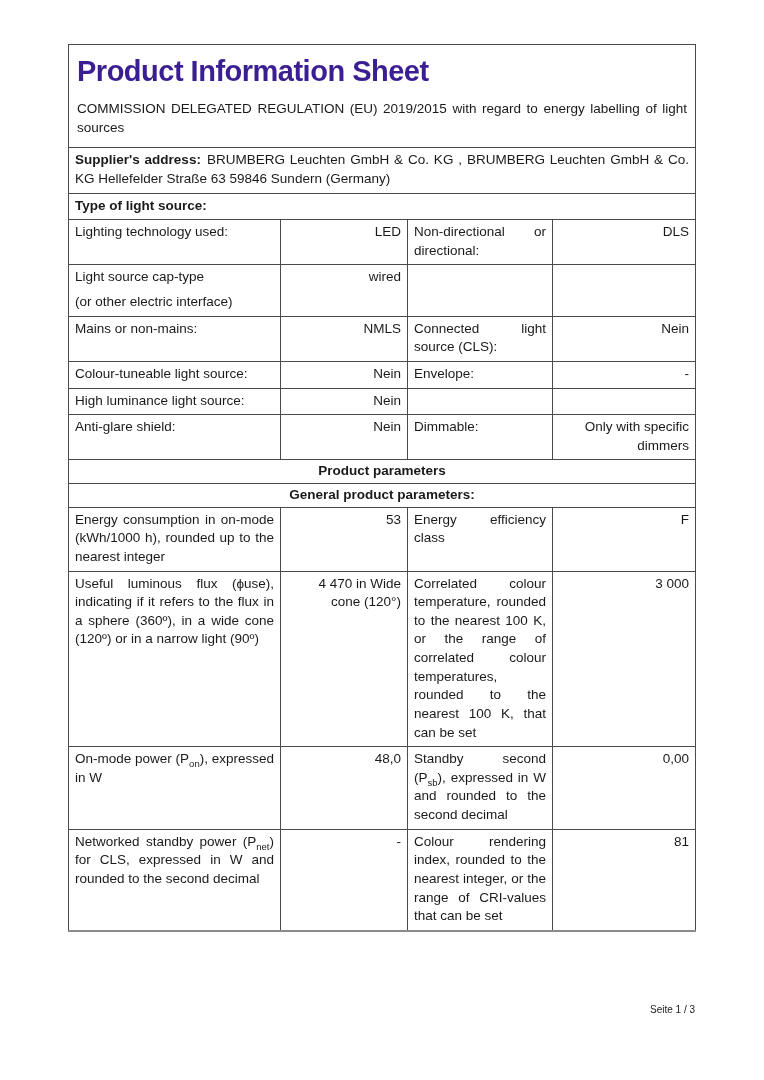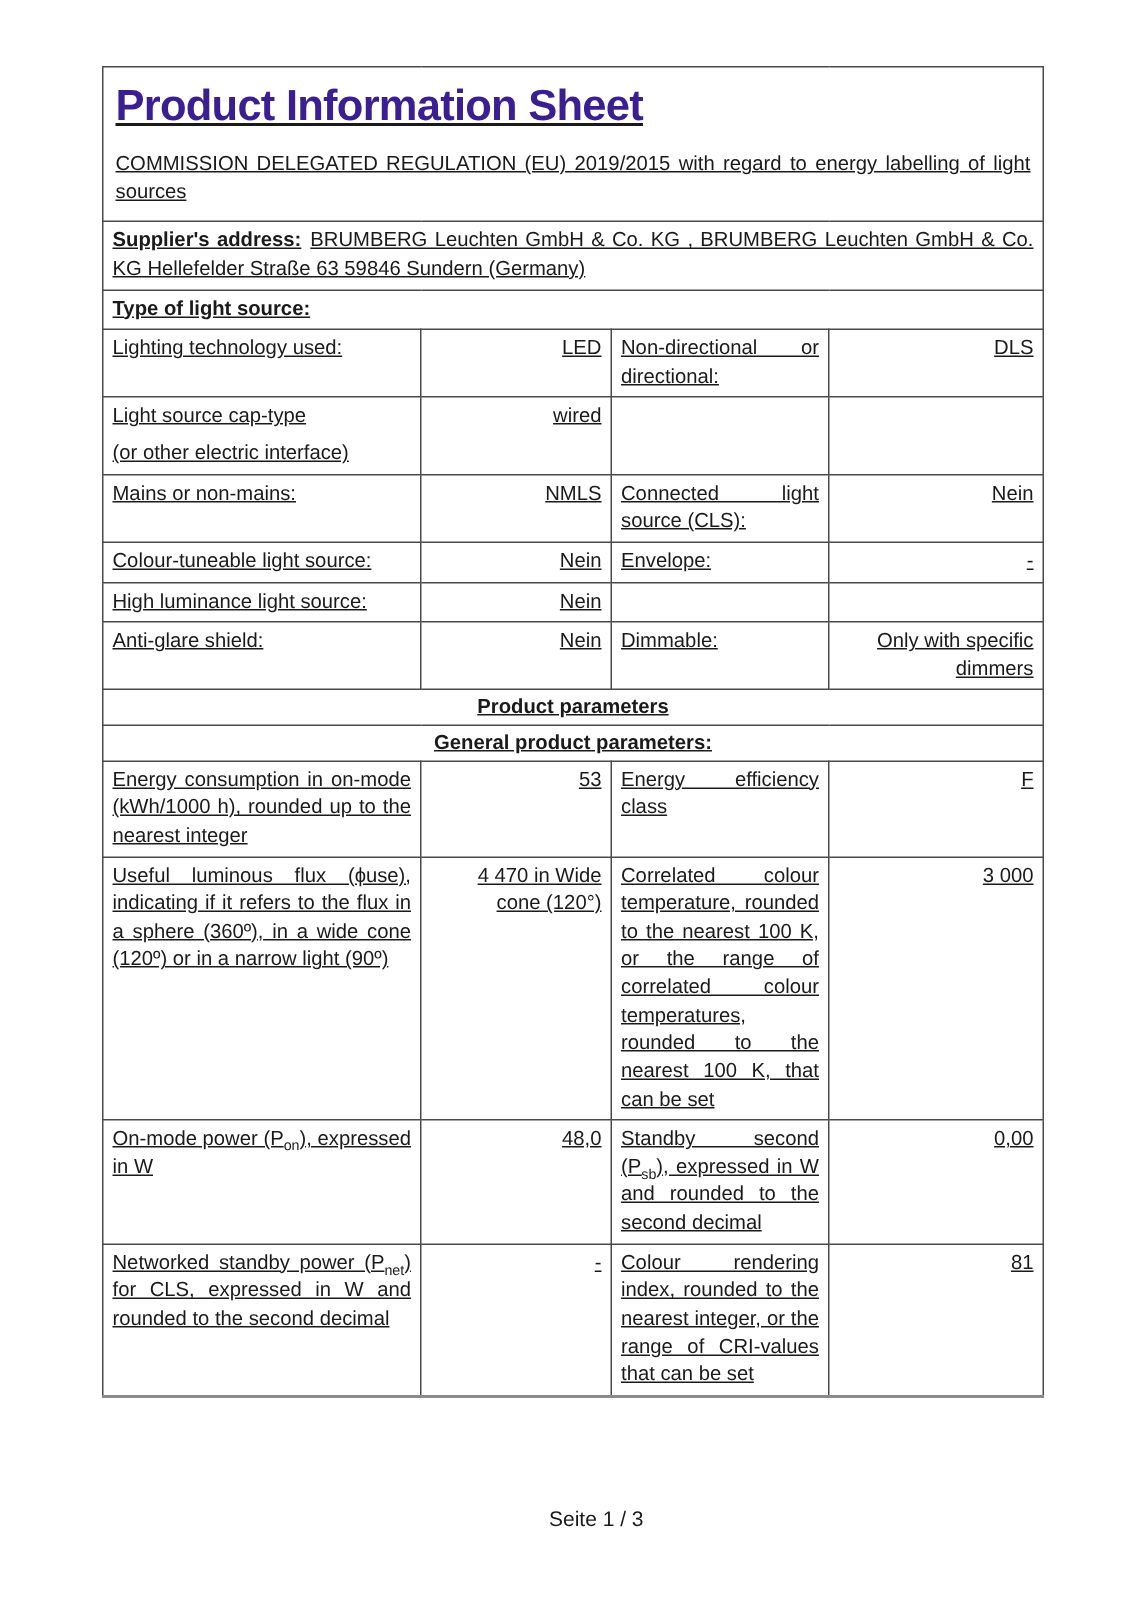--- a/index.html
+++ b/index.html
@@ -18,21 +18,21 @@
     table-layout: fixed;
   }
   .sheet-table td {
     border: 1px solid #4a4a4a;
     vertical-align: top;
     padding: 3px 6px 4px 6px;
     font-size: 13.5px;
     line-height: 1.38;
     overflow: hidden;
   }
-  .sheet-table { border: 1px solid #4a4a4a; border-bottom: 2px solid #8a8a8a; text-decoration: underline; }
+  .sheet-table { border: 1px solid #4a4a4a; border-bottom: 2px solid #8a8a8a; }
   .header-cell { padding: 6px 8px 10px 8px !important; }
   .doc-title {
     font-size: 29px;
     font-weight: bold;
     letter-spacing: -0.5px;
     margin-bottom: 9px;
   }
   .regulation { font-size: 13.5px; text-align: justify; }
   .b { font-weight: bold; }
   .val { margin-left: 6px; }
@@ -41,24 +41,24 @@
   .sec-head {
     text-align: center;
     font-weight: bold;
     padding-top: 2px !important;
     padding-bottom: 2px !important;
   }
   .para-gap { margin-top: 6px; }
   sub { font-size: 9.5px; line-height: 0; }
   .page-footer {
     position: absolute;
-    left: 84px; top: 1004px;
+    left: 68px; top: 1004px;
     width: 627px;
-    text-align: center;
-    font-size: 14px;
+    text-align: right;
+    font-size: 10px;
     color: #1a1a1a;
   }
 </style>
 </head>
 <body>
 
 <table class="sheet-table">
   <colgroup>
     <col style="width:212px">
       <col style="width:127px">

